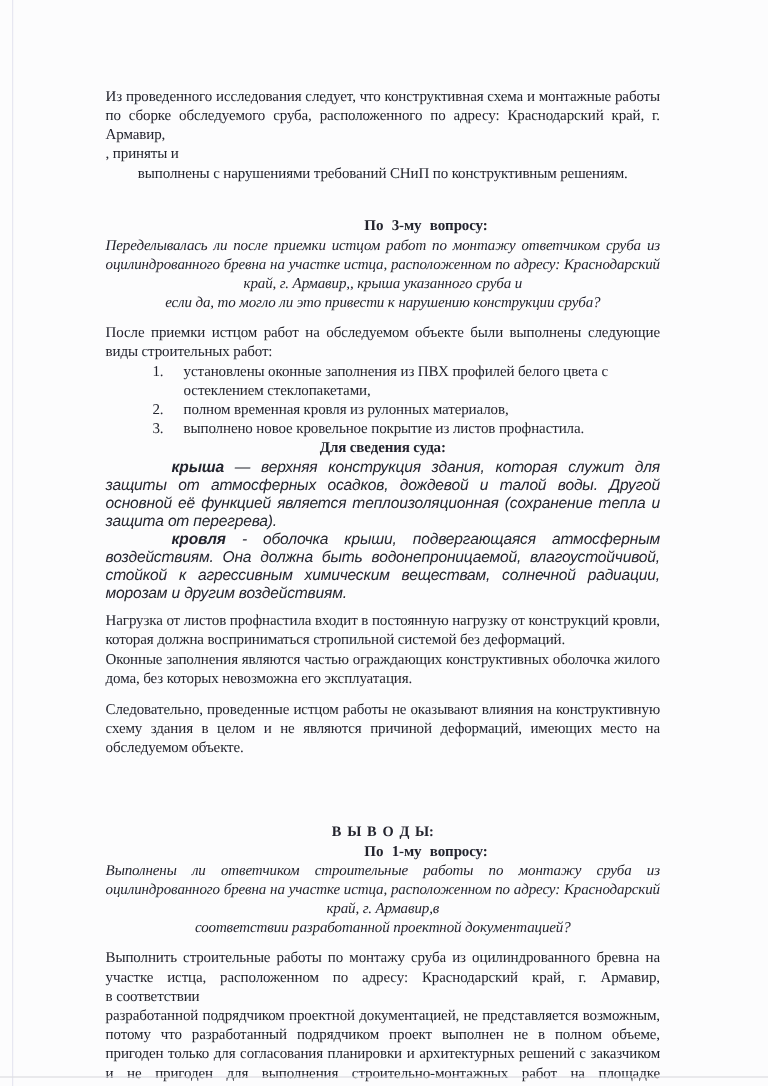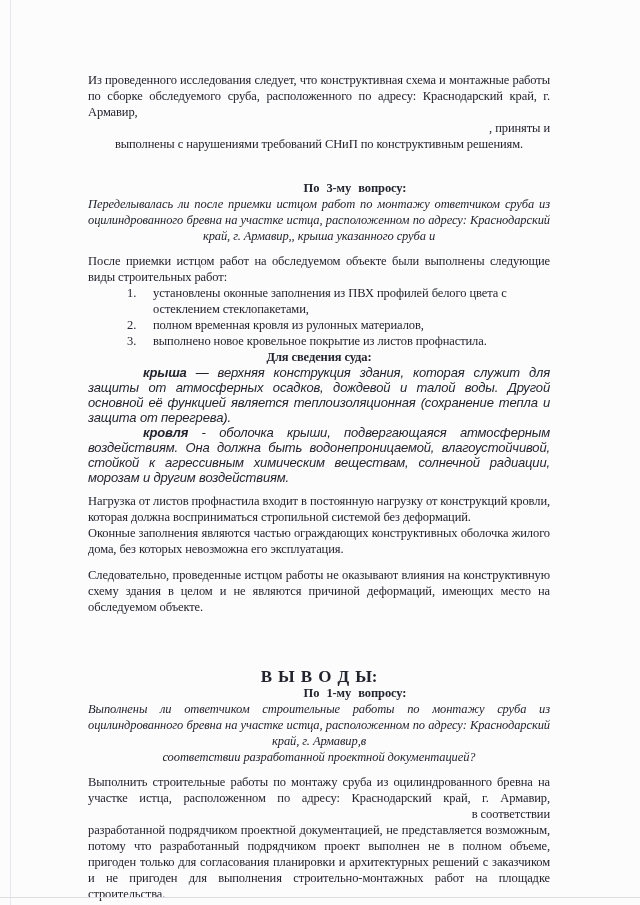--- a/index.html
+++ b/index.html
@@ -22,38 +22,38 @@
   body::after {
     content: ""; position: absolute; left: 0; right: 0; bottom: 7px;
     height: 1px; background: #dcdce1;
   }
   .doc { padding: 72px 90px 0 88px; }
   .block { margin: 0; }
   .line { min-height: 16px; }
   .j      { text-align: justify; }
   .j-all  { text-align: justify; text-align-last: justify; }
   .left   { text-align: center; }
-  .right  { text-align: right; }
+  .right  { text-align: left; }
   .center { text-align: center; }
   .split  { display: flex; justify-content: center; }
   .bold, .b { font-weight: 700; }
   .italic { font-style: italic; }
   .ml72 { margin-left: 72px; }
   .ws { word-spacing: 4px; }
   .ind { text-indent: 55px; }
   .sans {
     font-family: "Liberation Sans", sans-serif;
     font-size: 13px;
     line-height: 15px;
     letter-spacing: -0.15px;
   }
   .list-item { display: flex; }
   .list-item .num { width: 26px; margin-left: 39px; flex: none; }
   .list-item .itxt { flex: 1; text-align: left; }
-  .conclusions-title { font-size: 17px; word-spacing: 2px; }
+  .conclusions-title { font-size: 12px; word-spacing: 2px; }
   .pagenum {
     text-align: right;
     margin-right: -45px;
     margin-top: 5px;
     letter-spacing: 0;
   }
 </style>
 </head>
 <body>
 
@@ -66,20 +66,21 @@
       </div>
       <div class="block bold ml72 ws" style="margin-top: 28px;">
         <div class="line left">По 3-му вопросу:</div>
       </div>
       <div class="block italic">
         <div class="line j-all">Переделывалась ли после приемки истцом работ по монтажу ответчиком сруба из оцилиндрованного бревна на участке истца, расположенном по адресу: Краснодарский</div>
         <div class="line split">
           <span>край, г. Армавир,</span>
           <span>, крыша указанного сруба и</span>
         </div>
+        <div class="line left">если да, то могло ли это привести к нарушению конструкции сруба?</div>
       </div>
       <div class="block" style="margin-top: 9px;">
         <div class="line j">После приемки истцом работ на обследуемом объекте были выполнены следующие виды строительных работ:</div>
       </div>
       <div class="block">
         <div class="list-item">
           <span class="num">1.</span>
           <span class="itxt">установлены оконные заполнения из ПВХ профилей белого цвета с остеклением стеклопакетами,</span>
         </div>
         <div class="list-item">

